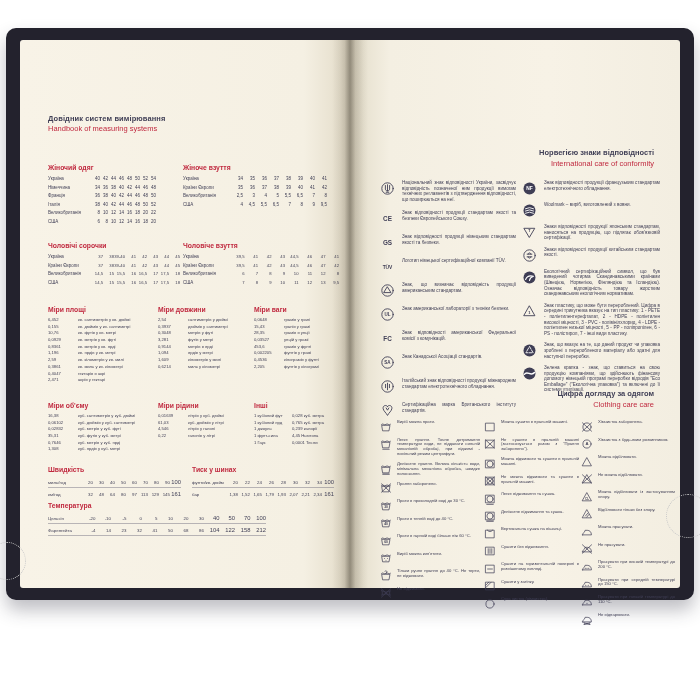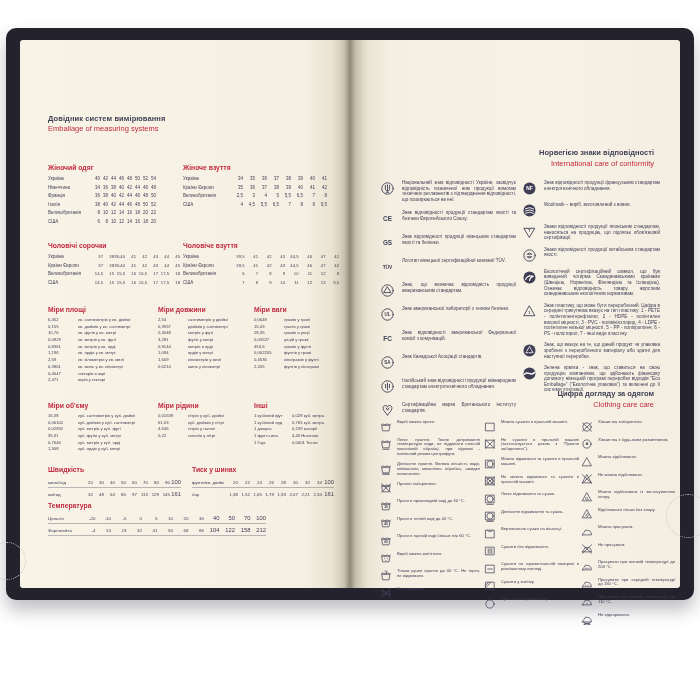--- a/index.html
+++ b/index.html
@@ -78,21 +78,21 @@
   .dc2{left:666px;top:494px;width:42px;height:42px;}
 </style>
 </head>
 <body>
 
 <div class="canvas">
   <div class="cover"></div>
 
   <div class="page page-left">
     <div class="abs lp-title">Довідник систем вимірювання</div>
-    <div class="abs lp-subtitle red">Emballage of measuring systems</div>
+    <div class="abs lp-subtitle red">Handbook of measuring systems</div>
 
     <div class="sizetbl t1">
         <div class="h">Жіночий одяг</div>
         <div class="r">
           <span class="lbl">Україна</span>
           <span class="val">40</span>
           <span class="val">42</span>
           <span class="val">44</span>
           <span class="val">46</span>
           <span class="val">48</span>

